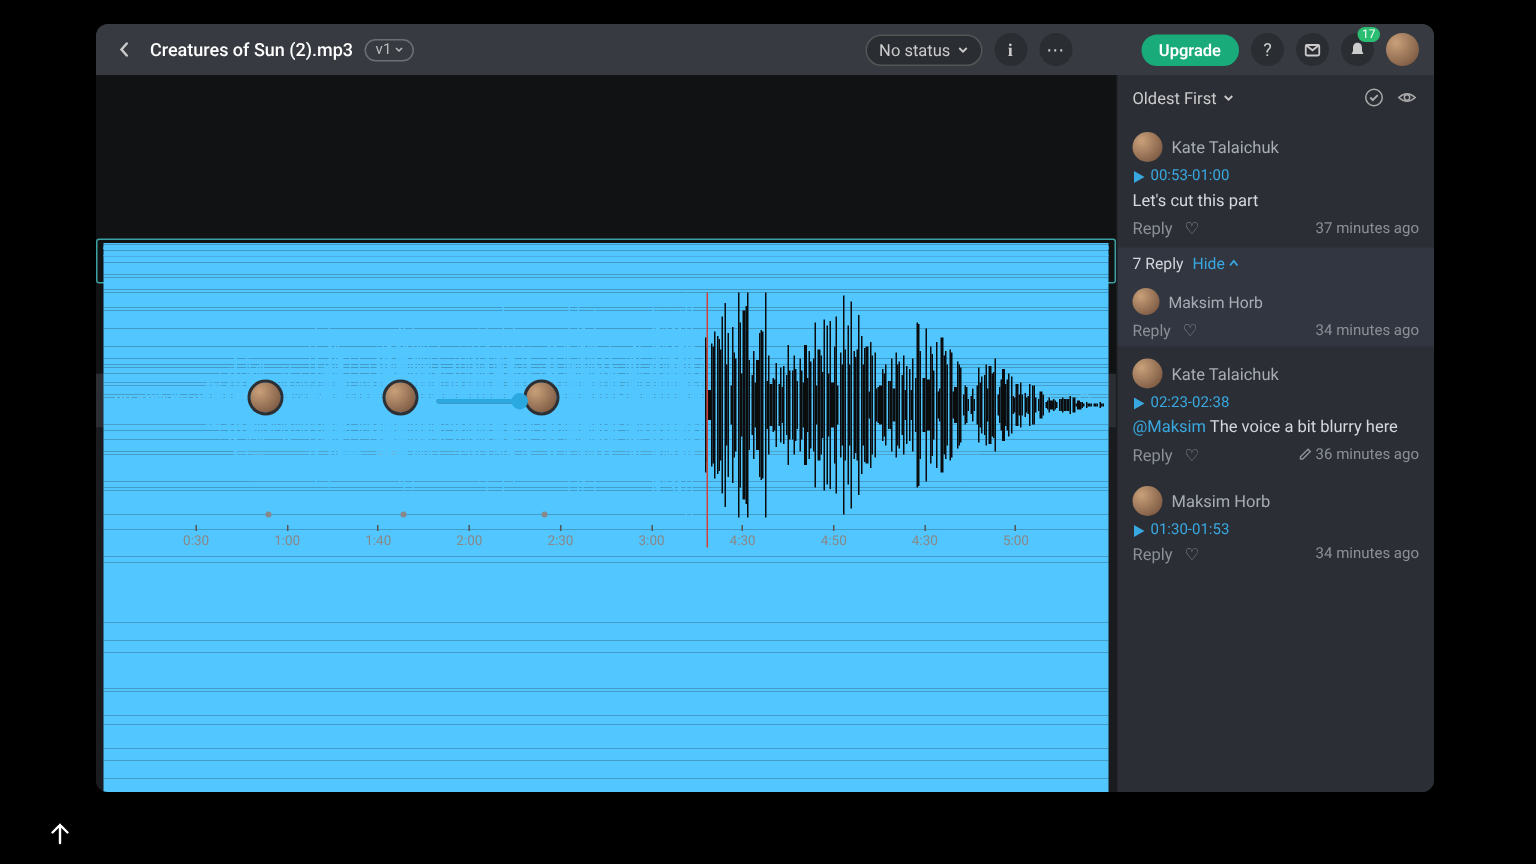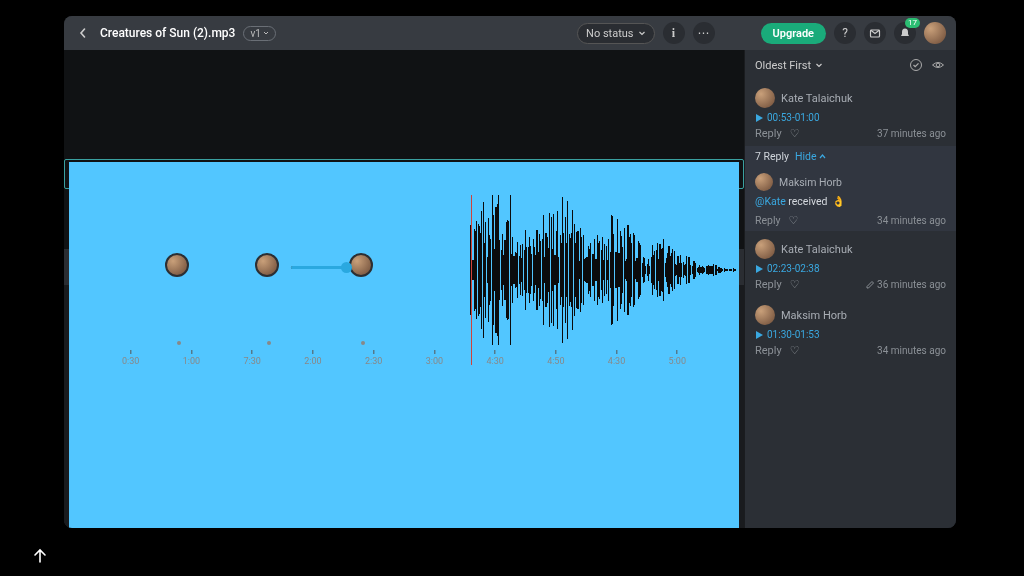--- a/index.html
+++ b/index.html
@@ -739,21 +739,21 @@
               <div class="wave-avatar" style="left: calc(29.5% - 12px); top: 58px;"></div>
               <div class="wave-avatar" style="left: calc(43.5% - 12px); top: 58px;"></div>
             </div>
         </div>
 
         <div class="playhead" id="playhead" style="left: 406.8px;"></div>
 
         <div class="ruler" id="ruler">
             <div class="ruler-tick" style="left: 9.09091%; transform: translateX(-50%);">0:30</div>
             <div class="ruler-tick" style="left: 18.1818%; transform: translateX(-50%);">1:00</div>
-            <div class="ruler-tick" style="left: 27.2727%; transform: translateX(-50%);">7:30</div>
+            <div class="ruler-tick" style="left: 27.2727%; transform: translateX(-50%);">1:40</div>
             <div class="ruler-tick" style="left: 36.3636%; transform: translateX(-50%);">2:00</div>
             <div class="ruler-tick" style="left: 45.4545%; transform: translateX(-50%);">2:30</div>
             <div class="ruler-tick" style="left: 54.5455%; transform: translateX(-50%);">3:00</div>
             <div class="ruler-tick" style="left: 63.6364%; transform: translateX(-50%);">4:30</div>
             <div class="ruler-tick" style="left: 72.7273%; transform: translateX(-50%);">4:50</div>
             <div class="ruler-tick" style="left: 81.8182%; transform: translateX(-50%);">4:30</div>
             <div class="ruler-tick" style="left: 90.9091%; transform: translateX(-50%);">5:00</div>
             <div class="dot" style="left: 16%;"></div>
             <div class="dot" style="left: 29.5%;"></div>
             <div class="dot" style="left: 43.5%;"></div>
@@ -860,55 +860,56 @@
             <div class="c-head">
               <div class="avatar"></div>
               <span class="c-name">Kate Talaichuk</span>
             </div>
             <div class="tcode">
               <svg width="8" height="8" viewBox="0 0 8 8">
                 <path d="M1 0 L8 4 L1 8 Z" fill="#3aa8e0"></path>
               </svg>
               <span>00:53-01:00</span>
             </div>
+            <div class="c-body">Let's cut this part</div>
             <div class="c-foot">
               <span>Reply</span>
               <span class="heart">♡</span>
               <span class="ago">37 minutes ago</span>
             </div>
           </div>
           <div class="thread-toggle">
             <span>7 Reply</span>
             <span class="hide">Hide <svg style="display:inline" width="7" height="7" viewBox="0 0 7 7">
                 <path d="M1 5 L3.5 2 L6 5" stroke="#3aa8e0" fill="none" stroke-width="1.2"></path>
               </svg></span>
           </div>
           <div class="reply-thread">
             <div class="c-head">
               <div class="avatar" style="width:18px;height:18px"></div>
               <span class="c-name">Maksim Horb</span>
             </div>
-            <div class="c-body"><span class="mention">@Kate</span> received &nbsp;👌</div>
             <div class="c-foot">
               <span>Reply</span>
               <span class="heart">♡</span>
               <span class="ago">34 minutes ago</span>
             </div>
           </div>
           <div class="comment">
             <div class="c-head">
               <div class="avatar"></div>
               <span class="c-name">Kate Talaichuk</span>
             </div>
             <div class="tcode">
               <svg width="8" height="8" viewBox="0 0 8 8">
                 <path d="M1 0 L8 4 L1 8 Z" fill="#3aa8e0"></path>
               </svg>
               <span>02:23-02:38</span>
             </div>
+            <div class="c-body"><span class="mention">@Maksim</span> The voice a bit blurry here</div>
             <div class="c-foot">
               <span>Reply</span>
               <span class="heart">♡</span>
               <span class="ago"><svg style="display:inline;vertical-align:-1px" width="9" height="9" viewBox="0 0 9 9">
                   <path d="M1 8 L1 6.5 L6 1.5 L7.5 3 L2.5 8 Z" stroke="#8b9096" fill="none"></path>
                 </svg> 36 minutes ago</span>
             </div>
           </div>
           <div class="comment">
             <div class="c-head">

